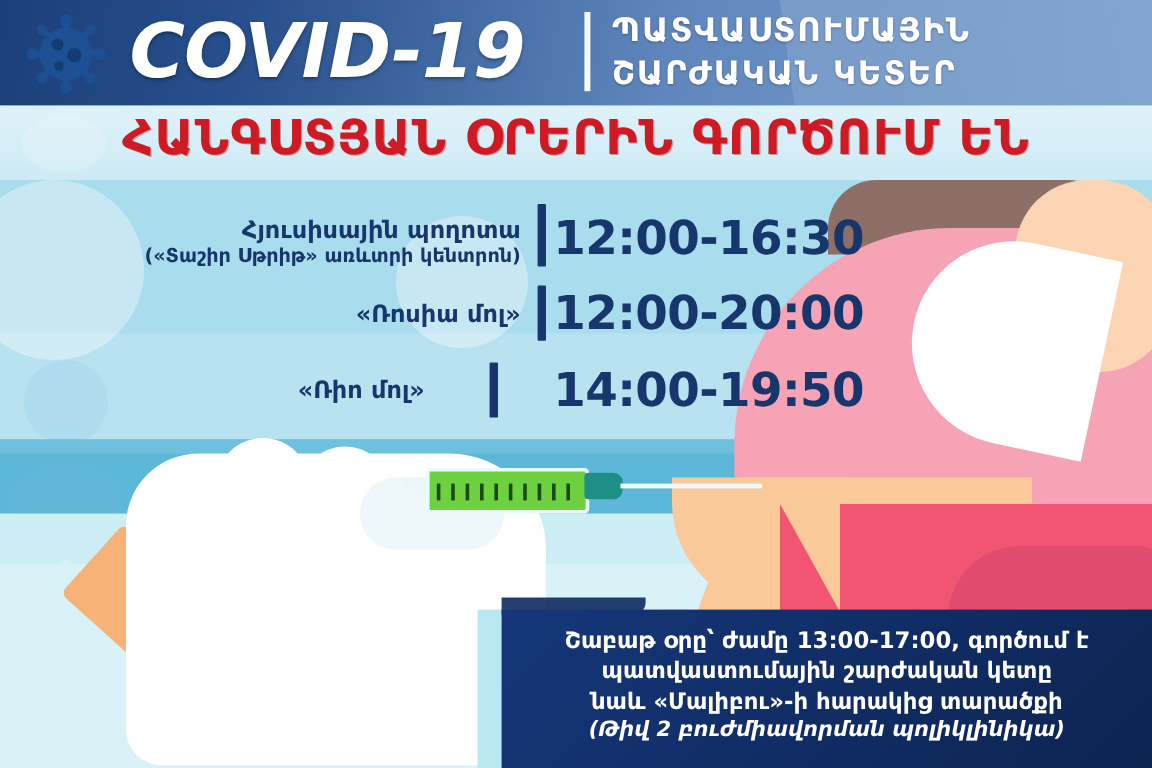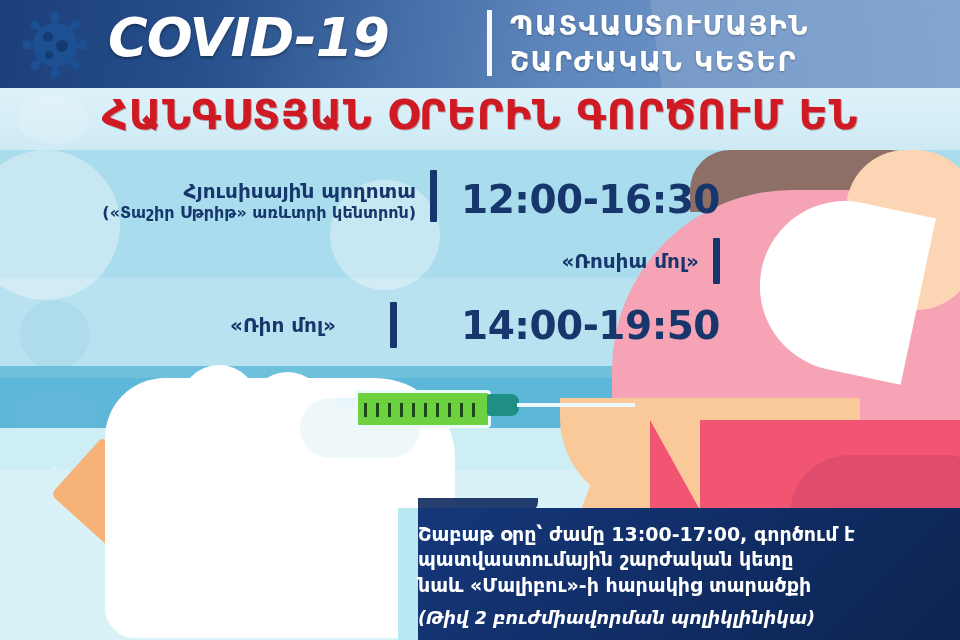--- a/index.html
+++ b/index.html
@@ -35,21 +35,21 @@
     overflow:hidden;
   }
   .header .sheen{
     position:absolute;right:-60px;top:-40px;width:360px;height:200px;
     background:linear-gradient(130deg,rgba(255,255,255,.13),rgba(255,255,255,0));
     transform:rotate(-8deg);
   }
   .virus-icon{position:absolute;left:18px;top:10px;width:74px;height:70px;}
   .covid-title{
     position:absolute;left:108px;top:6px;
-    font-size:54px;font-weight:bold;color:#ffffff;
+    font-size:63px;font-weight:bold;color:#ffffff;
     letter-spacing:-1px;font-style:italic;
     text-shadow:0 2px 3px rgba(0,0,0,.35);
     font-family:"DejaVu Sans","Liberation Sans",sans-serif;
   }
   .title-divider{
     position:absolute;left:487px;top:10px;width:5px;height:66px;
     background:#ffffff;opacity:.95;
   }
   .subtitle{
     position:absolute;left:510px;top:8px;width:440px;
@@ -74,21 +74,21 @@
   .row{position:relative;display:flex;align-items:center;justify-content:flex-end;}
   .row .place{
     text-align:right;color:#17366b;padding-right:14px;
     font-weight:bold;
   }
   .row .place .main{font-size:20px;line-height:1.15;}
   .row .place .sub{font-size:16px;font-weight:bold;line-height:1.2;}
   .bar{width:7px;background:#17366b;border-radius:1px;}
   .time{
     color:#17366b;font-size:39px;font-weight:bold;
-    padding-left:24px;letter-spacing:-0.5px;white-space:nowrap;
+    padding-left:6px;letter-spacing:-0.5px;white-space:nowrap;
   }
   .row1{height:62px;align-items:flex-end;}
   .row1 .bar{height:52px;}
   .row2{height:58px;margin-top:10px;}
   .row2 .bar{height:46px;}
   .row3{height:58px;margin-top:6px;gap:40px;}
   .row3 .bar{height:46px;}
 
   .patient-hair{
     position:absolute;left:690px;top:150px;width:240px;height:62px;
@@ -162,25 +162,25 @@
   .syr-plunger{
     position:absolute;left:2px;top:16px;width:22px;height:10px;
     background:#e9f7fc;
   }
   .syr-mark{position:absolute;top:10px;width:3px;height:14px;background:#1b4a16;}
 
   
   .note{
     position:absolute;left:418px;top:508px;width:542px;height:132px;
     background:linear-gradient(135deg,#15377a 0%,#102c63 55%,#0c2450 100%);
-    color:#ffffff;
+    color:#ffffff;text-align:center;
     padding-top:14px;box-sizing:border-box;
   }
   .note .ln{font-size:19px;font-weight:bold;line-height:1.34;}
-  .note .ln-it{font-size:17.5px;font-style:italic;font-weight:bold;margin-top:10px;}
+  .note .ln-it{font-size:17.5px;font-style:italic;font-weight:bold;margin-top:0;}
   .note-notch{
     position:absolute;left:418px;top:498px;width:120px;height:14px;
     background:#0e2a5e;border-radius:0 0 10px 0;opacity:.9;
   }
   .note-strip{
     position:absolute;left:398px;top:508px;width:22px;height:132px;
     background:#b9e8f2;
   }
 </style>
 </head>
@@ -287,20 +287,21 @@
       </div>
       <div class="bar"></div>
       <div class="time">12:00-16:30</div>
     </div>
 
     <div class="row row2">
       <div class="place">
         <div class="main">«Ռոսիա մոլ»</div>
       </div>
       <div class="bar"></div>
+      <div class="time">12:00-20:00</div>
     </div>
 
     <div class="row row3">
       <div class="place">
         <div class="main">«Ռիո մոլ»</div>
       </div>
       <div class="bar"></div>
       <div class="time">14:00-19:50</div>
     </div>
 

